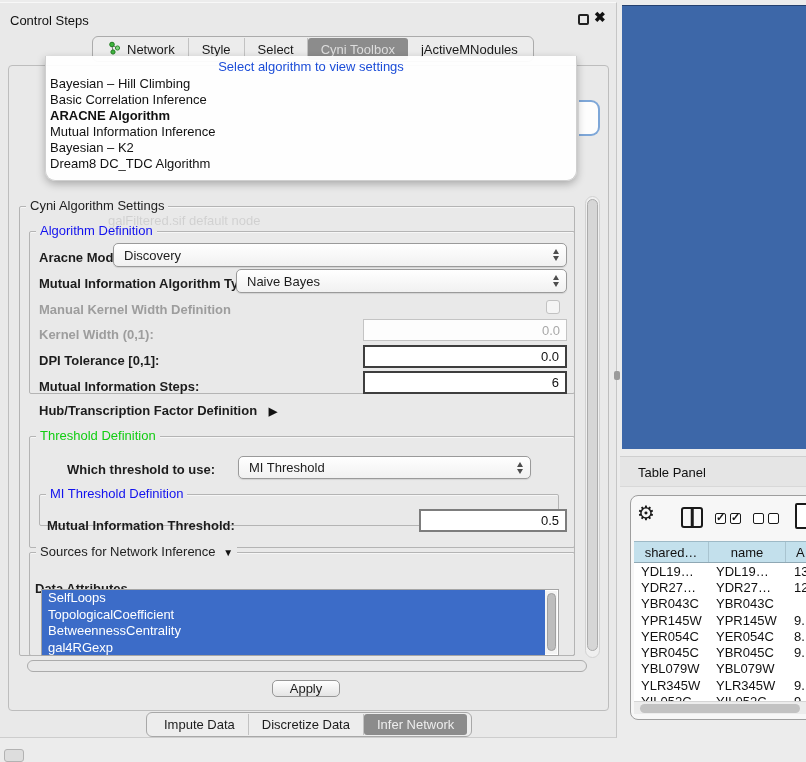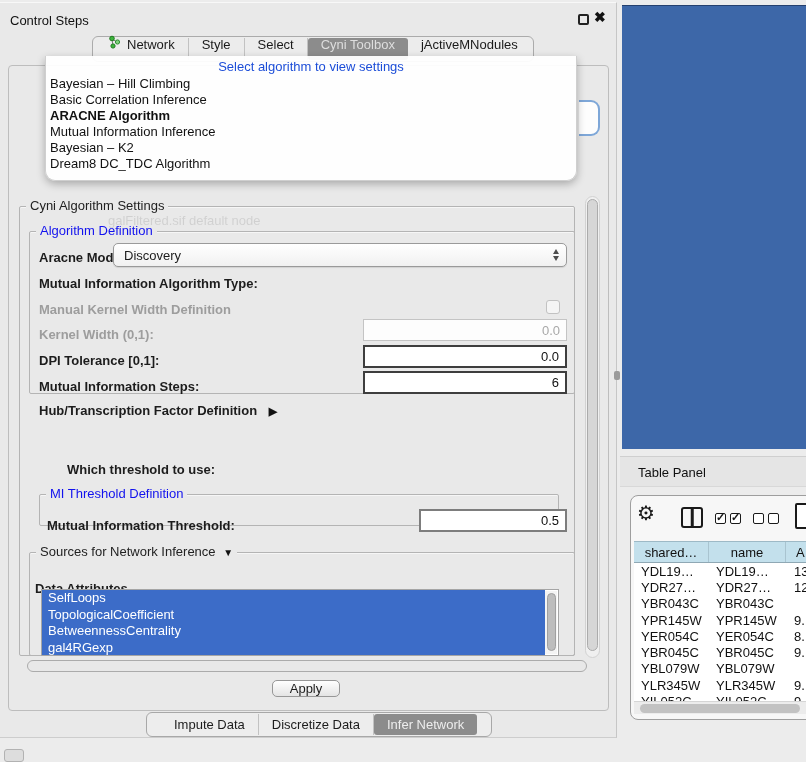--- a/index.html
+++ b/index.html
@@ -12,21 +12,21 @@
         background:#e9e9e9; border-right:1px solid #c6c6c6; border-bottom:1px solid #cdcdcd;
         border-top:1px solid #f8f8f8; }
   .cp-title { position:absolute; left:10px; top:10px; font-size:13px; color:#111; }
   .float-btn { position:absolute; left:578px; top:11px; width:11px; height:11px;
                border:2px solid #222; border-radius:2px; background:transparent; }
   .close-btn { position:absolute; left:594px; top:6px; font-size:14px; font-weight:bold; color:#111; }
 
   
   .tabbar { position:absolute; left:92px; top:33px; height:26px; display:inline-flex; align-items:center;
             background:#ececec; border:1px solid #ababab; border-radius:6px; padding:0 2px; }
-  .tab { display:flex; align-items:flex-end; height:22px; padding:8px 13px; font-size:13px; color:#1a1a1a;
+  .tab { display:flex; align-items:center; height:22px; padding:2px 13px; font-size:13px; color:#1a1a1a;
          border-right:1px solid #c2c2c2; white-space:nowrap; }
   .tab:last-child { border-right:none; }
   .tab.sel { background:#8c8c8c; color:#dedede; border-radius:3px; border-right:none; }
   .tab .ticon { margin-right:6px; display:inline-block; }
 
   
   .main-panel { position:absolute; left:8px; top:62px; width:601px; height:646px;
                 background:#e9e9e9; border:1px solid #bdbdbd; border-radius:4px; }
 
   .group { position:absolute; border:1px solid #b4b4b4; border-radius:2px;
@@ -88,21 +88,21 @@
   .dd-items { position:absolute; top:20px; left:0; right:0; }
   .dd-item { height:16px; line-height:16px; font-size:13px; padding-left:4px; color:#111; white-space:nowrap; }
   .dd-item.sel { font-weight:bold; }
   .ghost-text { position:absolute; left:62px; top:157px; font-size:13px; color:#333; opacity:0.13; }
   .combo-fragment { position:absolute; left:579px; top:97px; width:21px; height:36px; z-index:3;
                     background:#fdfdfd; border:2px solid #7ea7d8; border-left:none;
                     border-radius:0 9px 9px 0; }
 
   
   .btabs { position:absolute; left:146px; top:709px; height:25px; display:inline-flex; align-items:center;
-           background:#ededed; border:1px solid #a8a8a8; border-radius:6px; padding:0 14px; }
+           background:#ededed; border:1px solid #a8a8a8; border-radius:6px; padding:0 4px; }
   .btab { display:flex; align-items:center; height:21px; padding:0 13px; font-size:13px;
           border-right:1px solid #c2c2c2; white-space:nowrap; }
   .btab:last-child { border-right:none; }
   .btab.sel { background:#8c8c8c; color:#ededed; border-radius:3px; border-right:none; }
 
   .corner-icon { position:absolute; left:4px; top:749px; width:20px; height:13px;
                  border:1.5px solid #b2b2b2; border-radius:3px; background:#dddddd; }
   .splitter-knob { position:absolute; left:614px; top:371px; width:6px; height:9px;
                    background:#9a9a9a; border-radius:2px; }
 
@@ -195,20 +195,27 @@
       <div class="lbl" style="left:30px; top:184px;">Aracne Mode:</div>
       <div class="combo" style="left:104px; top:177px; width:454px; height:24px;">
         <span>Discovery</span>
         <span class="stepper">
             <span class="tri-up"></span>
             <span class="tri-down"></span>
           </span>
       </div>
 
       <div class="lbl" style="left:30px; top:210px;">Mutual Information Algorithm Type:</div>
+      <div class="combo" style="left:227px; top:203px; width:331px; height:24px;">
+        <span>Naive Bayes</span>
+        <span class="stepper">
+            <span class="tri-up"></span>
+            <span class="tri-down"></span>
+          </span>
+      </div>
 
       <div class="lbl dis" style="left:30px; top:236px;">Manual Kernel Width Definition</div>
       <div class="checkbox" style="left:537px; top:234px;"></div>
 
       <div class="lbl dis" style="left:30px; top:261px;">Kernel Width (0,1):</div>
       <div class="field disabled" style="left:354px; top:253px; width:204px; height:22px;">
         <span>0.0</span>
       </div>
 
       <div class="lbl" style="left:30px; top:287px;">DPI Tolerance [0,1]:</div>
@@ -219,22 +226,32 @@
       <div class="lbl" style="left:30px; top:313px;">Mutual Information Steps:</div>
       <div class="field strong" style="left:354px; top:305px; width:204px; height:23px;">
         <span>6</span>
       </div>
 
       <div class="lbl" style="left:30px; top:337px;">
         <span>Hub/Transcription Factor Definition</span>
         <span class="arrow-right">▶</span>
       </div>
 
+      <div class="group" style="left:20px; top:370px; width:546px; height:112px;">
+        <div class="gtitle t-green">Threshold Definition</div>
+      </div>
 
       <div class="lbl" style="left:58px; top:396px;">Which threshold to use:</div>
+      <div class="combo" style="left:229px; top:390px; width:293px; height:23px;">
+        <span>MI Threshold</span>
+        <span class="stepper">
+            <span class="tri-up"></span>
+            <span class="tri-down"></span>
+          </span>
+      </div>
 
       <div class="group" style="left:30px; top:428px; width:520px; height:32px;">
         <div class="gtitle t-blue">MI Threshold Definition</div>
       </div>
       <div class="lbl" style="left:38px; top:452px;">Mutual Information Threshold:</div>
       <div class="field medium" style="left:410px; top:443px; width:148px; height:23px;">
         <span>0.5</span>
       </div>
 
       <div class="group" style="left:20px; top:486px; width:546px; height:104px;">

